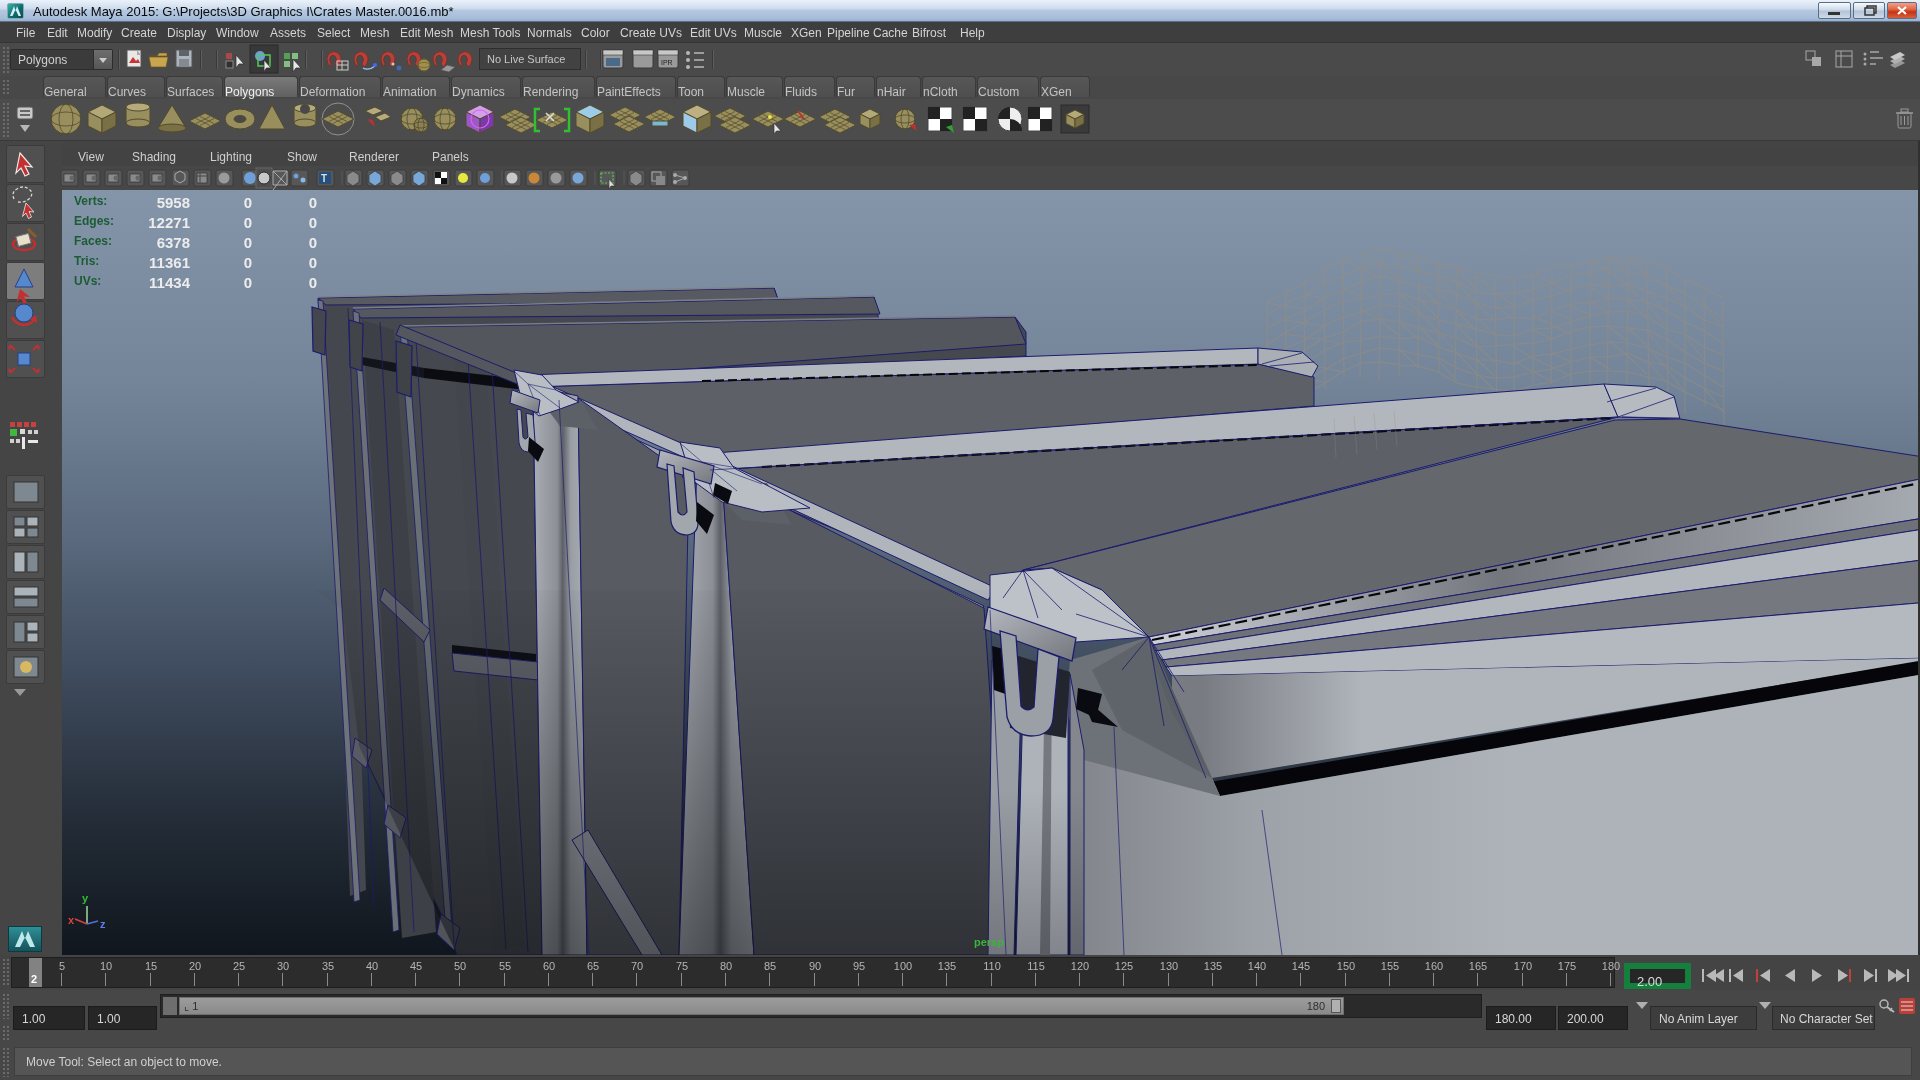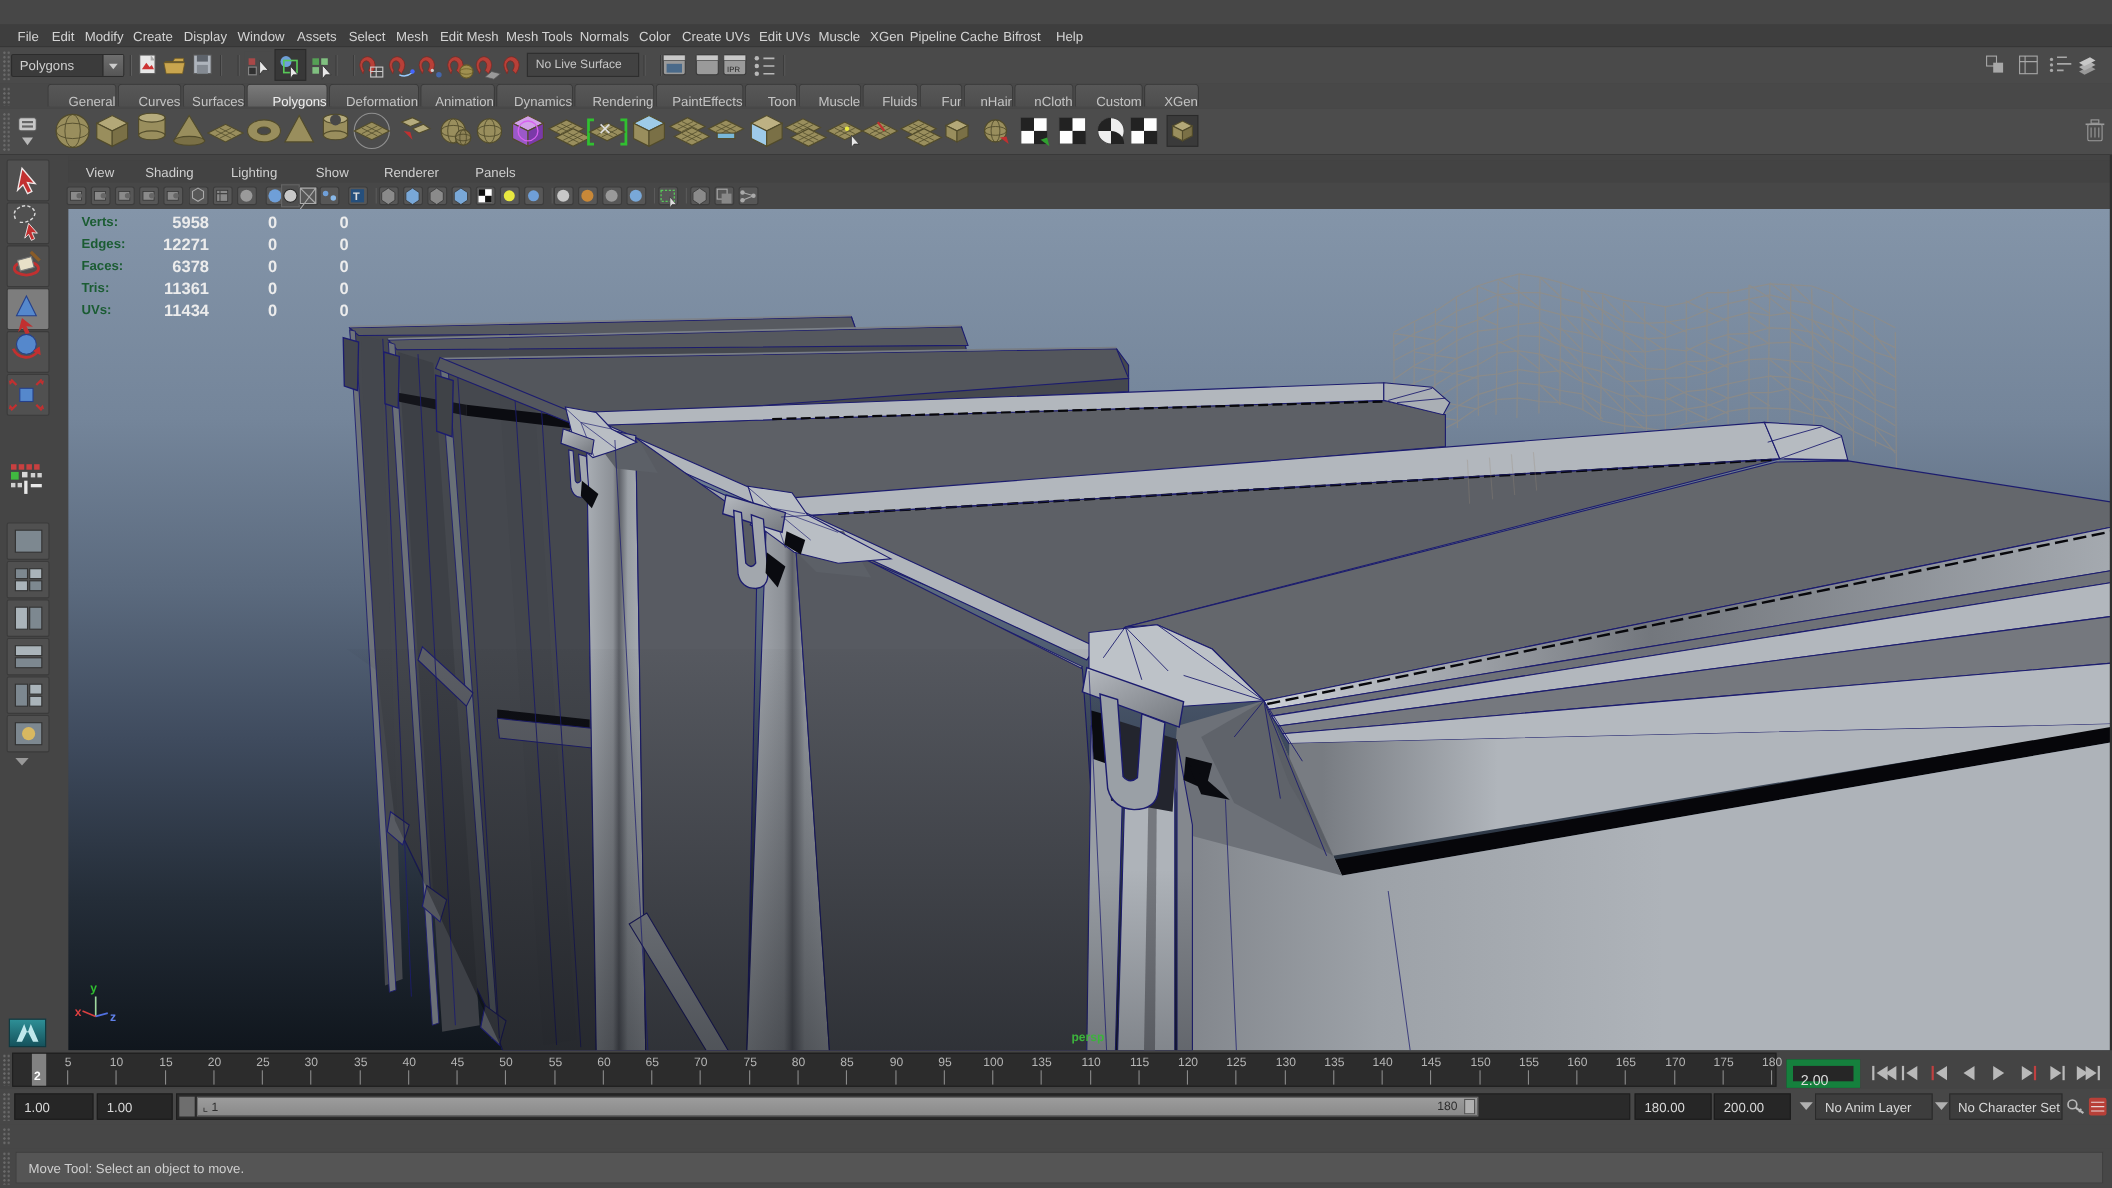--- a/index.html
+++ b/index.html
@@ -21,21 +21,21 @@
 #ddPolygons .lbl { position:absolute; left:7px; top:3px; }
 #ddPolygons .arr { position:absolute; right:0; top:0; width:19px; height:19px;
   background:linear-gradient(#6e6e6e,#565656); border-left:1px solid #2c2c2c; }
 #ddPolygons .arr:after { content:""; position:absolute; left:5px; top:8px;
   border:4px solid transparent; border-top:5px solid #ccc; }
 #nolive { position:absolute; left:479px; top:5px; width:102px; height:22px; background:#424242;
   border:1px solid #2e2e2e; color:#c6c6c6; font-size:11px; padding:4px 0 0 7px; }
 .sep { position:absolute; top:7px; width:2px; height:19px; background:#3a3a3a;
   border-right:1px solid #5e5e5e; }
 #shelftabs { left:0; top:76px; width:1920px; height:23px; background:#484848; }
-#shelftabs .tab { position:absolute; top:0; height:21px; color:#c4c4c4; text-align:right;
+#shelftabs .tab { position:absolute; top:0; height:21px; color:#c4c4c4; text-align:left;
   font-size:12px; padding-top:8px; background:linear-gradient(#575757,#4e4e4e);
   border:1px solid #3a3a3a; border-bottom:none; border-radius:4px 4px 0 0; }
 #shelftabs .tab.on { background:linear-gradient(#7a7a7a,#606060); color:#eee; }
 #shelficons { left:0; top:99px; width:1920px; height:42px; background:#4c4c4c;
   border-bottom:1px solid #393939; }
 #main { left:0; top:141px; width:1920px; height:814px; background:#454545; }
 #toolbox { position:absolute; left:0; top:0; width:50px; height:814px; background:#454545; }
 .tbtn { position:absolute; left:6px; width:39px; height:38px; background:#505050;
   border:1px solid #3b3b3b; border-radius:2px; }
 .tbtn.on { background:#7d7d7d; }
@@ -52,35 +52,51 @@
 #timeslider { left:0; top:955px; width:1920px; height:35px; background:#444; }
 #ts-ruler { position:absolute; left:11px; top:2px; width:1604px; height:31px; background:#2c2c2c;
   border:1px solid #1f1f1f; }
 .tick { position:absolute; top:15px; width:1px; height:13px; background:#8a8a8a; }
 .tnum { position:absolute; top:2px; color:#b5b5b5; font-size:11px; transform:translateX(-50%); }
 #tmarker { position:absolute; left:17px; top:0; width:13px; height:29px; background:#828282; }
 #tmarker span { position:absolute; left:2px; top:15px; color:#fff; font-size:11px; font-weight:bold; }
 #curtime { position:absolute; left:1624px; top:8px; width:67px; height:26px; background:#262626;
   border:6px solid #15803d; color:#dcdcdc; font-size:13px; padding:5px 0 0 7px; }
 .field { position:absolute; background:#262626; border:1px solid #1c1c1c; color:#d8d8d8;
-  font-size:12px; }
+  font-size:12px;margin-top:12px; }
 #rangerow { left:0; top:990px; width:1920px; height:32px; background:#474747; }
 #rangewidget { position:absolute; left:160px; top:4px; width:1322px; height:24px; background:#2a2a2a;
   border:1px solid #1e1e1e; }
 #rangebar { position:absolute; left:4px; top:2px; width:1165px; height:18px;
   background:linear-gradient(#9c9c9c,#8a8a8a); border:1px solid #6e6e6e; }
 #melrow { left:0; top:1022px; width:1920px; height:22px; background:#474747; }
 #helpline { left:0; top:1044px; width:1920px; height:36px; background:#474747; }
 #helpbar { position:absolute; left:14px; top:3px; width:1898px; height:29px; background:#555555;
   border:1px solid #3e3e3e; color:#cfcfcf; font-size:12px; padding:7px 0 0 11px; }
 .dots { position:absolute; width:7px;
   background-image:radial-gradient(circle at 2px 2px, #6a6a6a 1px, transparent 1.2px);
   background-size:4px 4px; }
 </style></head><body>
 <div id="win">
+    <div id="titlebar" class="abs">
+      <div id="title-ic" class="abs"><svg width="15" height="14">
+          <path d="M2,12 L6,2 L7.5,7 L9,2 L13,12 L10.5,12 L7.5,5.5 L4.5,12 Z" fill="#d8f0f0"></path>
+        </svg></div>
+      <div id="title-tx" class="abs">Autodesk Maya 2015: G:\Projects\3D Graphics I\Crates Master.0016.mb*</div>
+      <div class="wbtn" style="left:1818px;width:33px;background:linear-gradient(#f6fafd,#cfdbe8 45%,#b3c4d8 55%,#cdd9e6)"><svg width="31" height="15">
+          <rect x="9" y="9" width="12" height="3" fill="#333"></rect>
+        </svg></div>
+      <div class="wbtn" style="left:1853px;width:32px;background:linear-gradient(#f6fafd,#cfdbe8 45%,#b3c4d8 55%,#cdd9e6)"><svg width="30" height="15">
+          <rect x="11" y="5" width="9" height="7" fill="none" stroke="#333" stroke-width="1.5"></rect>
+          <path d="M13,5 v-2 h9 v7 h-2" fill="none" stroke="#333" stroke-width="1.5"></path>
+        </svg></div>
+      <div class="wbtn" style="left:1887px;width:30px;background:linear-gradient(#f0a088,#e06a4c 40%,#c43314 60%,#d8603c)"><svg width="28" height="15">
+          <path d="M10,4 L18,11 M18,4 L10,11" stroke="#fff" stroke-width="2.2"></path>
+        </svg></div>
+    </div>
     <div id="menubar" class="abs">
       <span style="left:16px">File</span>
       <span style="left:47px">Edit</span>
       <span style="left:77px">Modify</span>
       <span style="left:121px">Create</span>
       <span style="left:167px">Display</span>
       <span style="left:216px">Window</span>
       <span style="left:270px">Assets</span>
       <span style="left:317px">Select</span>
       <span style="left:360px">Mesh</span>

